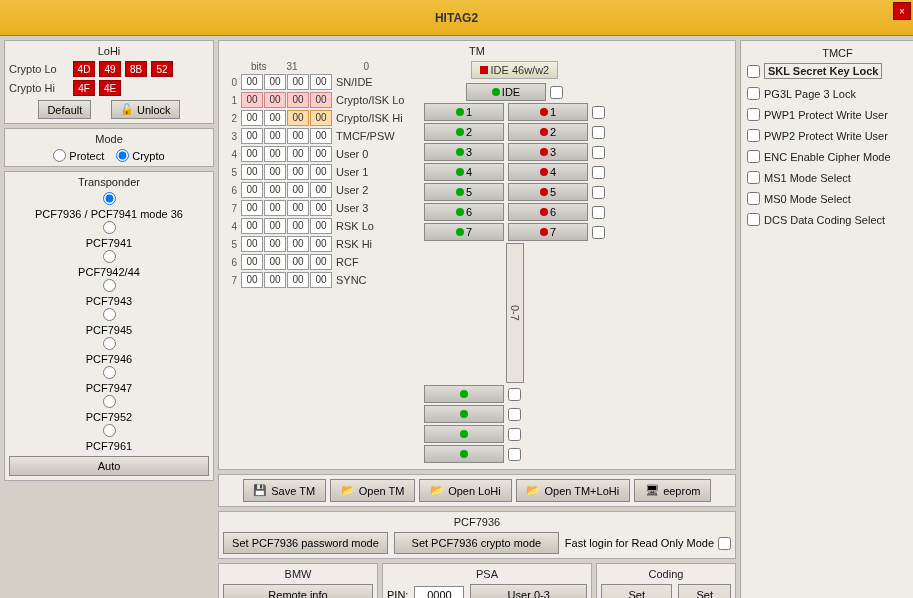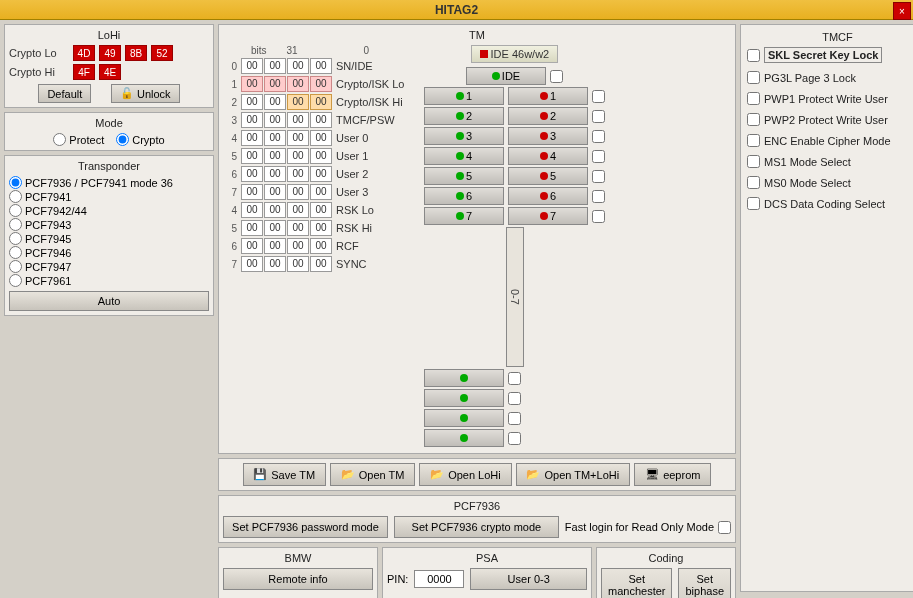--- a/index.html
+++ b/index.html
@@ -1,20 +1,20 @@
 <!DOCTYPE html>
 <html><head>
   <meta charset="utf-8">
   <style>
     * { box-sizing: border-box; margin: 0; padding: 0; font-family: Arial, sans-serif; font-size: 11px; }
     body { width: 913px; height: 598px; background: #d4d0c8; overflow: hidden; }
 
     .title-bar {
       background: linear-gradient(to bottom, #f0c040, #e8b020);
-      height: 20px;
+      height: 36px;
       display: flex;
       align-items: center;
       justify-content: center;
       position: relative;
       border-bottom: 1px solid #a08000;
     }
     .title-bar-text { font-size: 12px; font-weight: bold; color: #333; }
     .close-btn {
       position: absolute;
       right: 2px;
@@ -113,20 +113,21 @@
       display: flex;
       flex-direction: column;
       gap: 1px;
       margin-bottom: 4px;
     }
     .transponder-item {
       display: flex;
       align-items: center;
       gap: 3px;
       cursor: pointer;
+      flex-direction: column;
     }
     .transponder-item input[type=radio] { margin: 0; }
     .auto-btn {
       width: 100%;
       text-align: center;
       padding: 3px;
       background: linear-gradient(to bottom, #e8e4dc, #c8c4bc);
       border: 1px solid #888;
       cursor: pointer;
     }
@@ -415,20 +416,24 @@
           <input type="radio" name="transponder" style="">
           <span>PCF7945</span>
         </label>
         <label class="transponder-item">
           <input type="radio" name="transponder" style="">
           <span>PCF7946</span>
         </label>
         <label class="transponder-item">
           <input type="radio" name="transponder" style="">
           <span>PCF7947</span>
+        </label>
+        <label class="transponder-item">
+          <input type="radio" name="transponder" style="">
+          <span>PCF7952</span>
         </label>
         <label class="transponder-item">
           <input type="radio" name="transponder" style="">
           <span>PCF7961</span>
         </label>
       </div>
       <button class="auto-btn">Auto</button>
     </div>
   </div>
 

